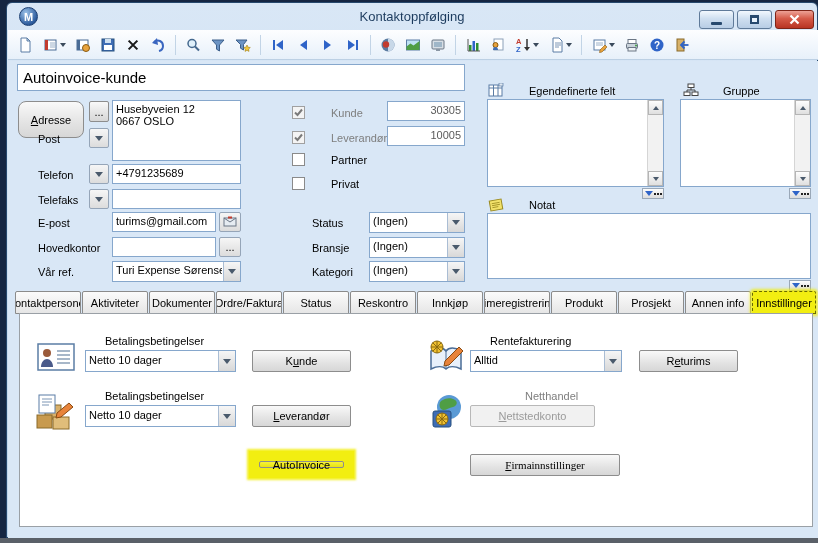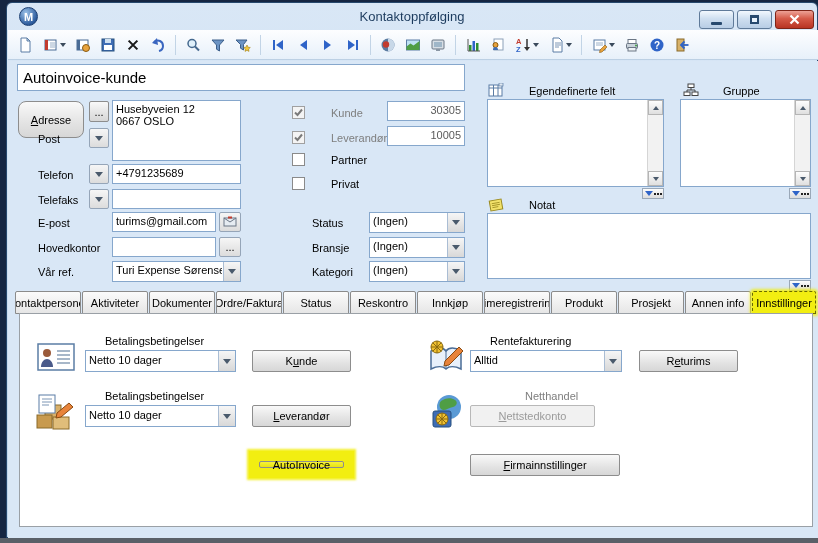--- a/index.html
+++ b/index.html
@@ -525,19 +525,19 @@
         <path d="M14 8c4-3 10-4 14-1 3 2 2 6-2 7-5 1-9 5-12 2-2-2-2-6 0-8z" fill="#4f9e45"></path>
         <rect x="6" y="18" width="18" height="16" rx="2" fill="#3f6db5" stroke="#27507e"></rect>
         <circle cx="15" cy="26" r="6" fill="#f0c030" stroke="#8a6a10"></circle>
         <path d="M15 20v12M9 26h12M10.5 21.5l9 9M19.5 21.5l-9 9" stroke="#8a6a10"></path>
       </svg>
   </div>
   <div class="btn disabled" style="left:463px;top:402px;width:125px;height:22px;">
     <span><span></span><span class="key">N</span><span>ettstedkonto</span></span>
   </div>
 
-  <div class="btn" style="left:463px;top:451px;width:150px;height:22px;">
+  <div class="btn" style="left:463px;top:451px;width:150px;height:22px;font-family:Liberation Serif, serif;">
     <span><span></span><span class="key">F</span><span>irmainnstillinger</span></span>
   </div>
 
 </div>
 
 <div class="taskbar-sliver"></div>
 
 </body></html>

